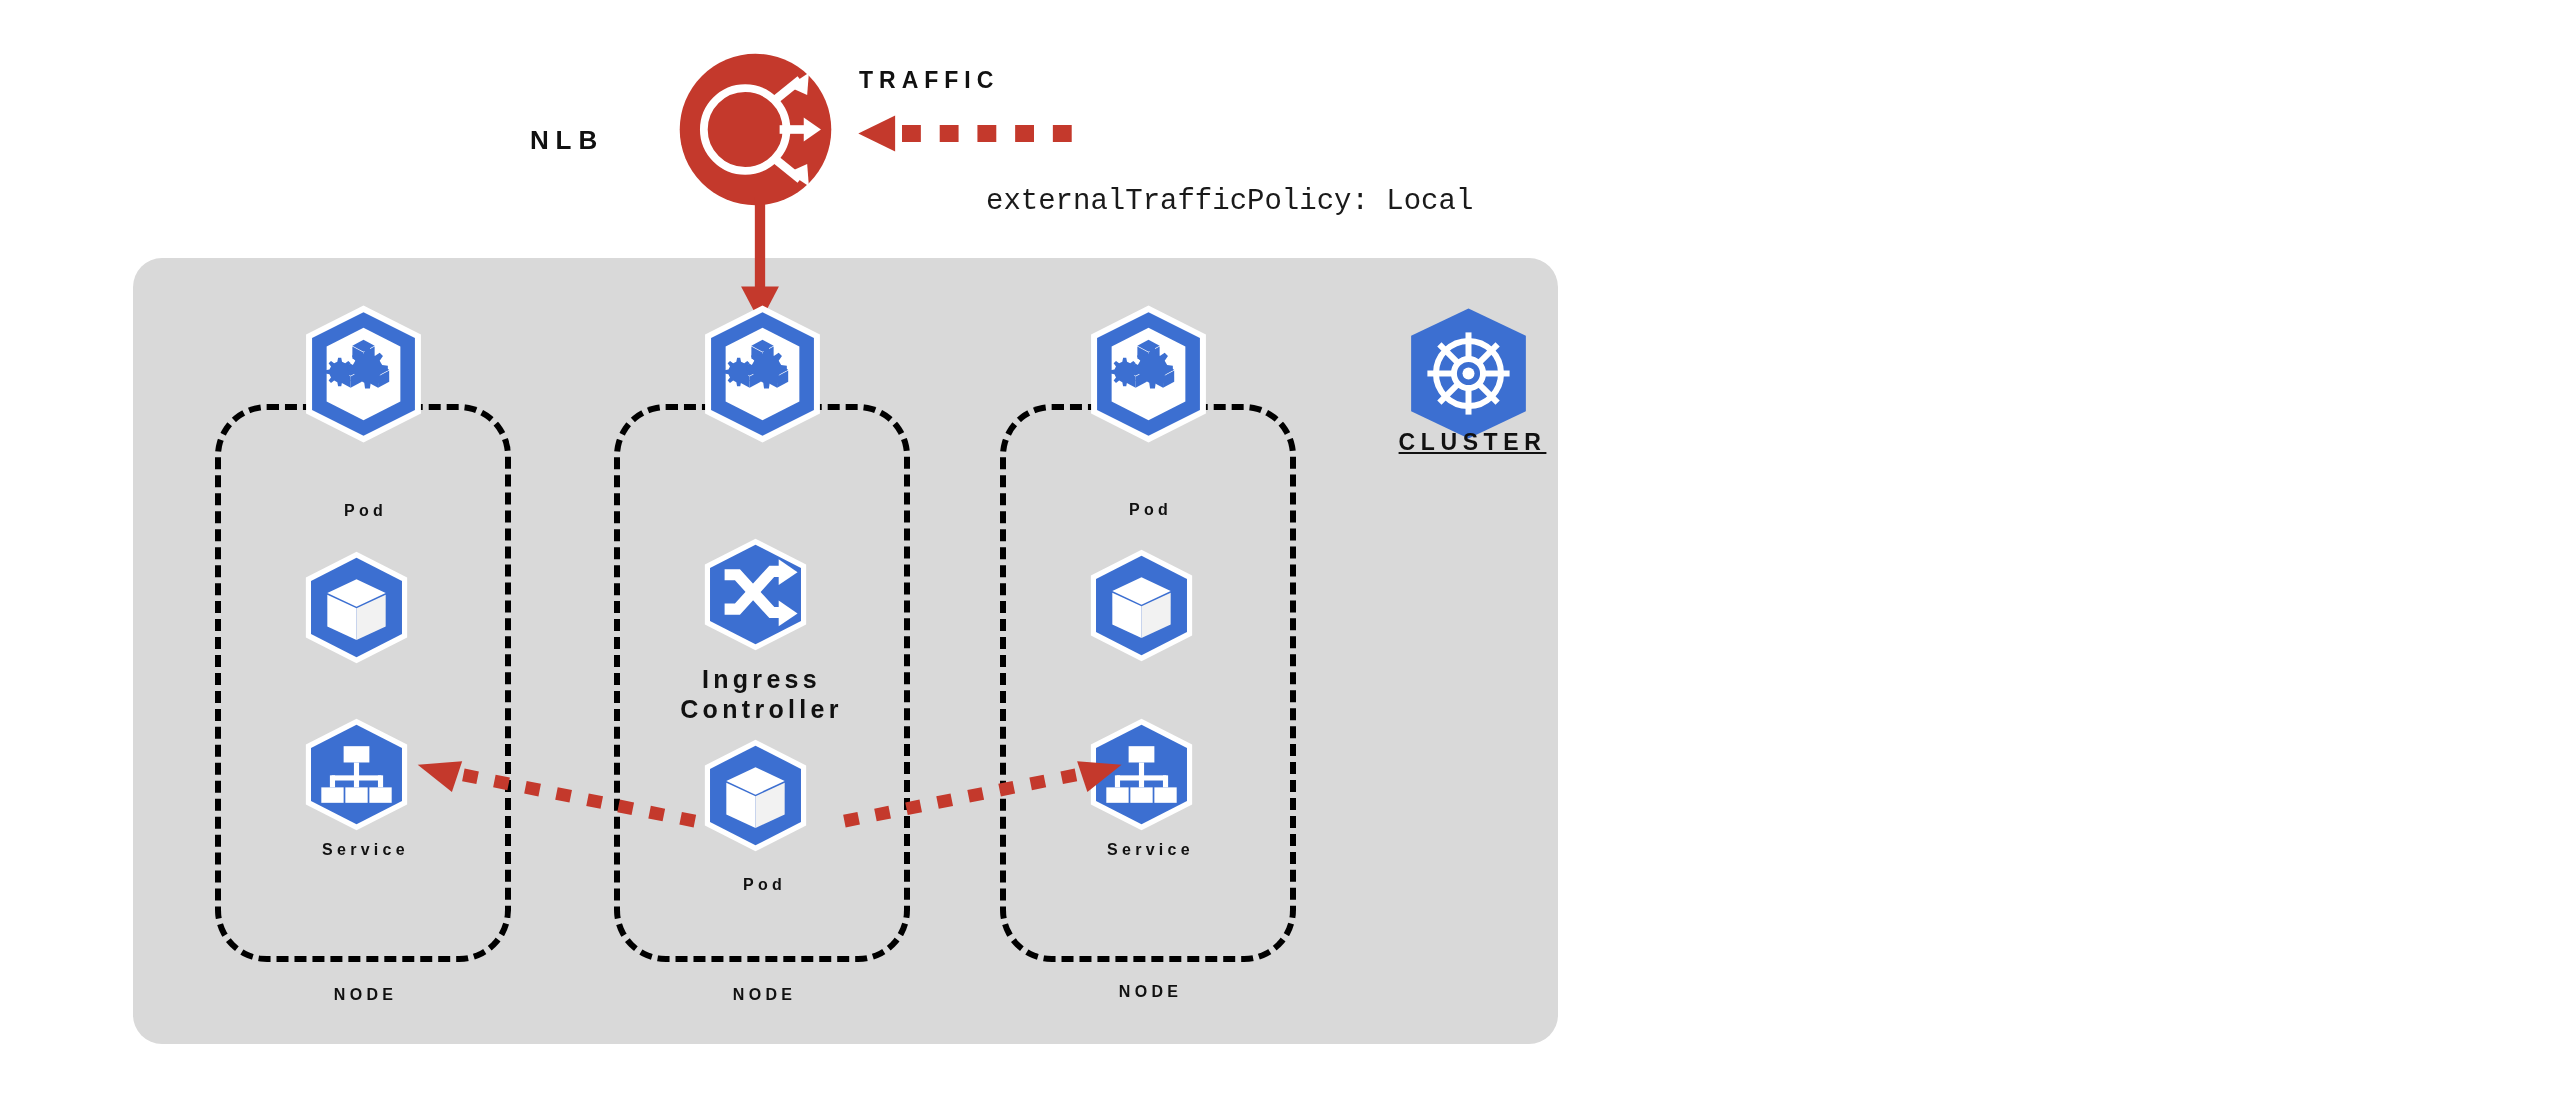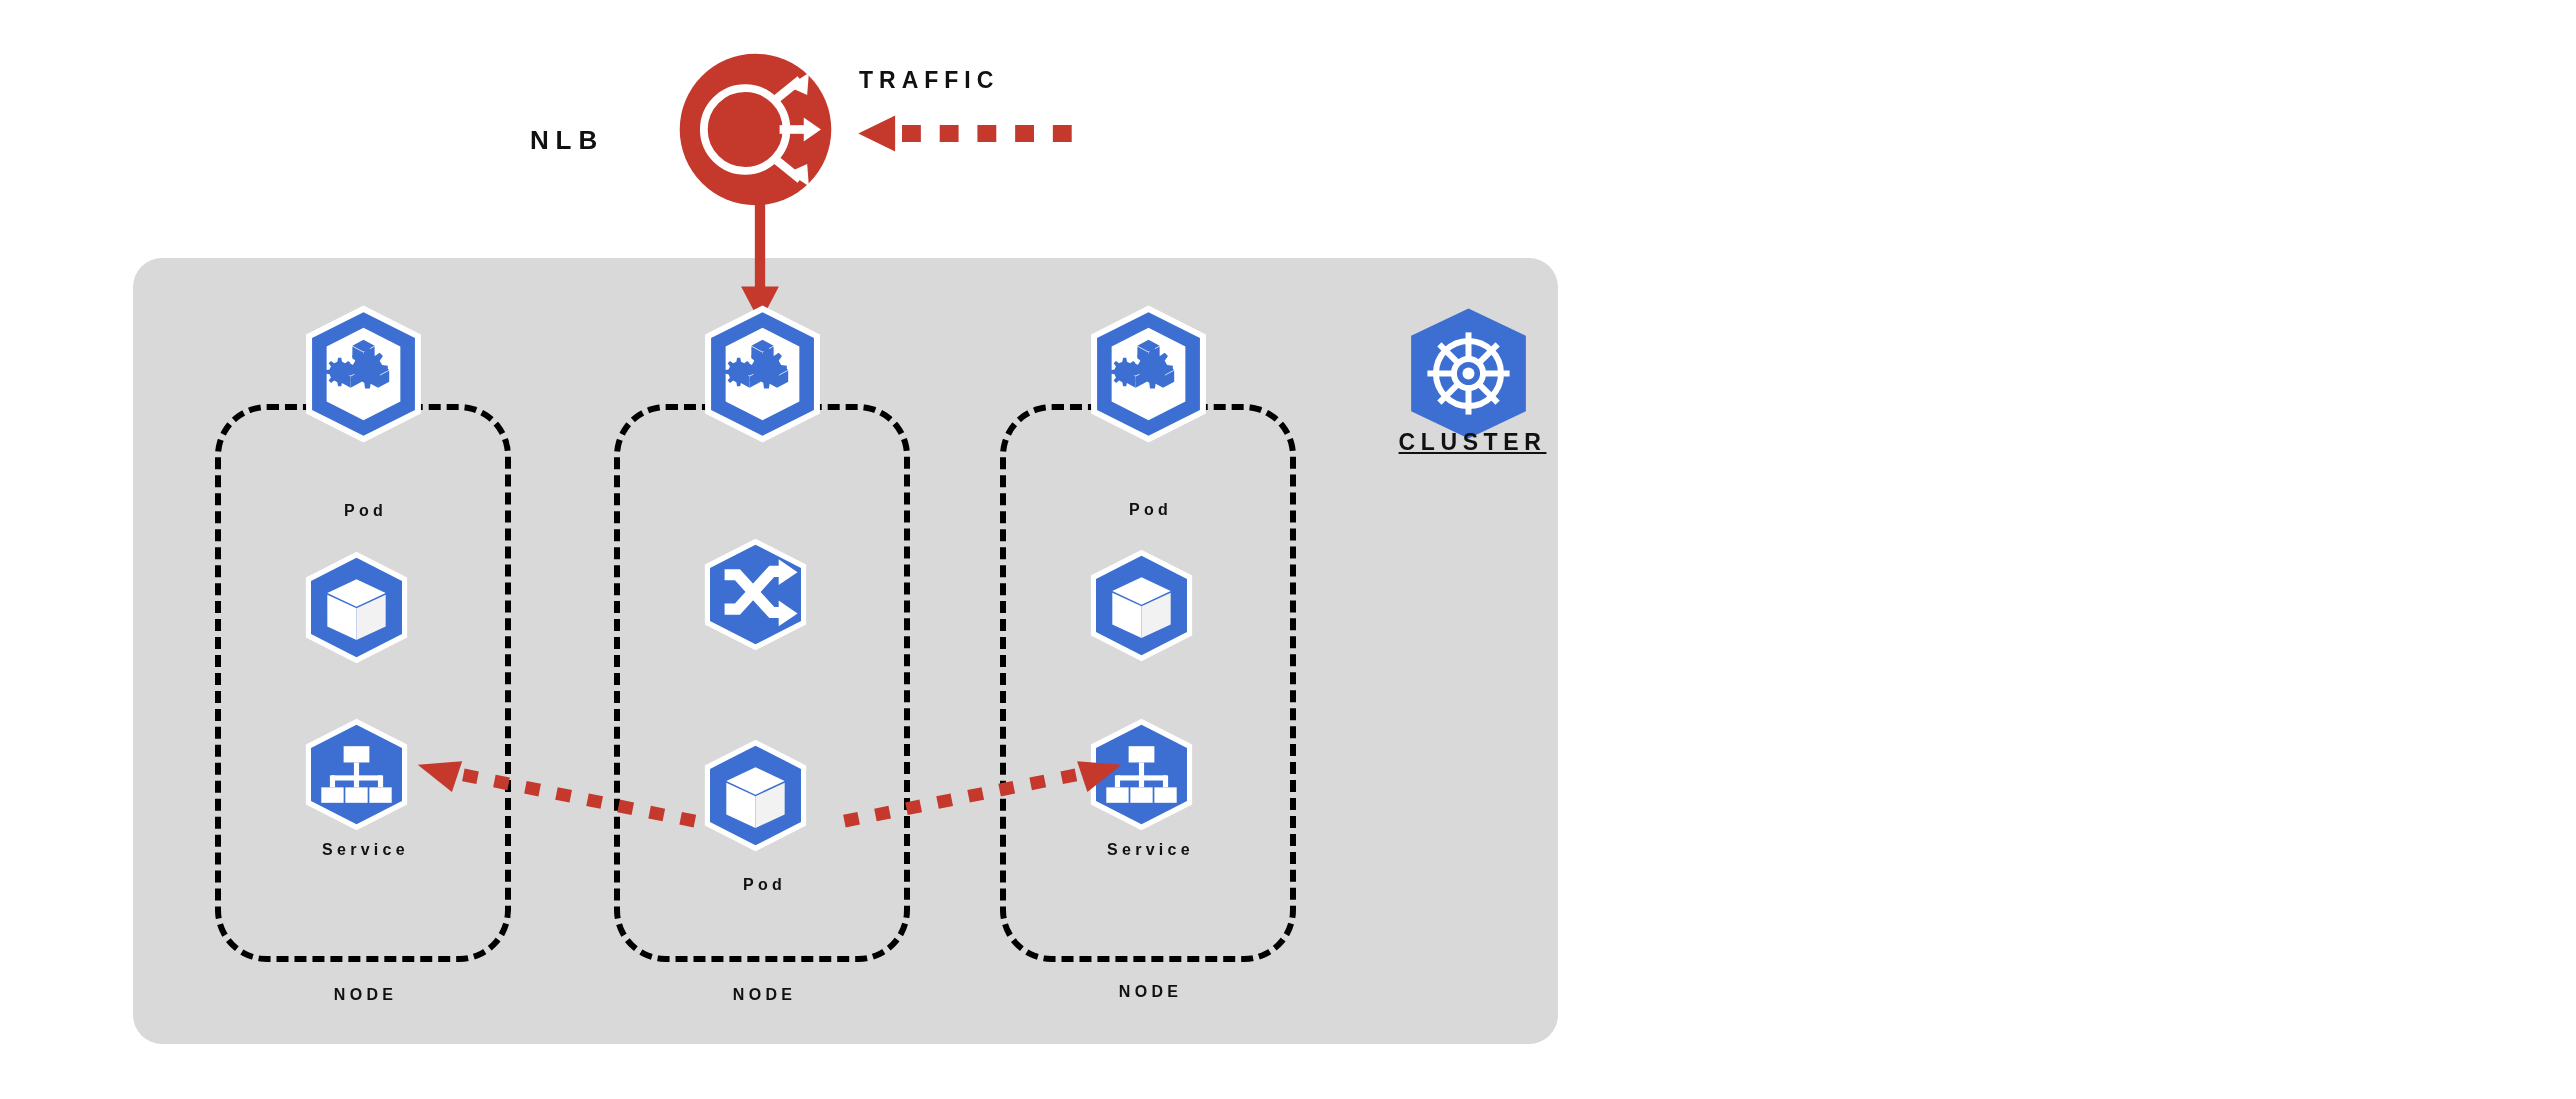--- a/index.html
+++ b/index.html
@@ -79,20 +79,21 @@
 
   <div class="abs lbl lbl-traffic" style="left:859px;top:67px;width:258px;text-align:left;">TRAFFIC</div>
 
   <div class="abs icon-wrap" style="left:854px;top:112px;">
     <svg width="240" height="43" viewBox="0 0 280 50">
       <path d="M5 25 L48 4 L48 46 Z" fill="#c4392c"></path>
       <path d="M56 25 H270" stroke="#c4392c" stroke-width="20" fill="none" stroke-dasharray="22 22" stroke-linecap="butt"></path>
     </svg>
   </div>
 
+  <div class="abs mono" style="left:986px;top:185px;">externalTrafficPolicy: Local</div>
 
   <div class="abs icon-wrap" style="left:734px;top:197px;">
     <svg width="52" height="129" viewBox="0 0 60 150">
       <path d="M30 0 V112" stroke="#c4392c" stroke-width="12" fill="none"></path>
       <path d="M8 104 L52 104 L30 146 Z" fill="#c4392c"></path>
     </svg>
   </div>
 
   <div class="abs node-box" style="left:215px;top:404px;width:296px;height:558px;"></div>
 
@@ -188,20 +189,22 @@
       <polygon points="67,9 120,36 120,98 67,125 14,98 14,36" fill="#3c6fd1"></polygon>
 
       <path d="M31 44 H46 L86 88 H99" stroke="#ffffff" stroke-width="13" fill="none" stroke-linejoin="miter"></path>
       <path d="M94 74 L116 89 L94 104 Z" fill="#ffffff"></path>
 
       <path d="M31 84 H46 L86 40 H99" stroke="#ffffff" stroke-width="13" fill="none" stroke-linejoin="miter"></path>
       <path d="M94 26 L116 41 L94 56 Z" fill="#ffffff"></path>
     </svg>
   </div>
 
+  <div class="abs lbl lbl-ingress" style="left:635px;top:665px;width:253px;">Ingress
+Controller</div>
 
   <div class="abs icon-wrap" style="left:698px;top:738px;">
     <svg width="115" height="115" viewBox="0 0 134 134">
       <polygon points="67,2 126,32 126,102 67,132 8,102 8,32" fill="#ffffff"></polygon>
       <polygon points="67,9 120,36 120,98 67,125 14,98 14,36" fill="#3c6fd1"></polygon>
       <path d="M67 34 L101 50 L67 66 L33 50 Z" fill="#ffffff"></path>
       <path d="M33 52 L67 68 L67 105 L33 89 Z" fill="#ffffff"></path>
       <path d="M101 52 L101 89 L67 105 L67 68 Z" fill="#f2f2f2"></path>
     </svg>
   </div>

